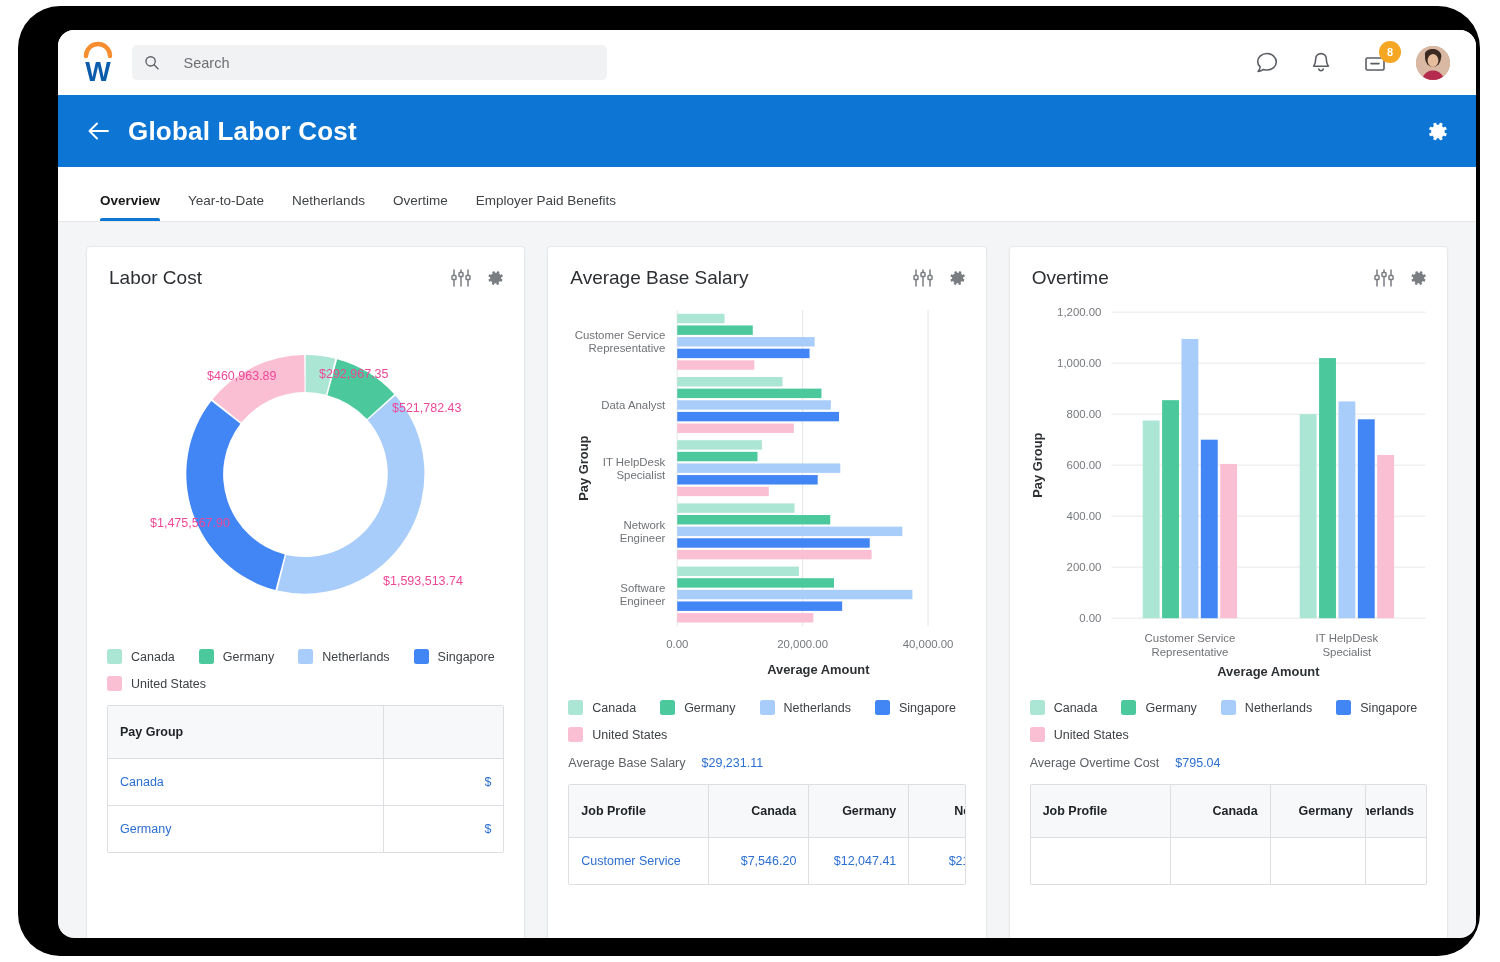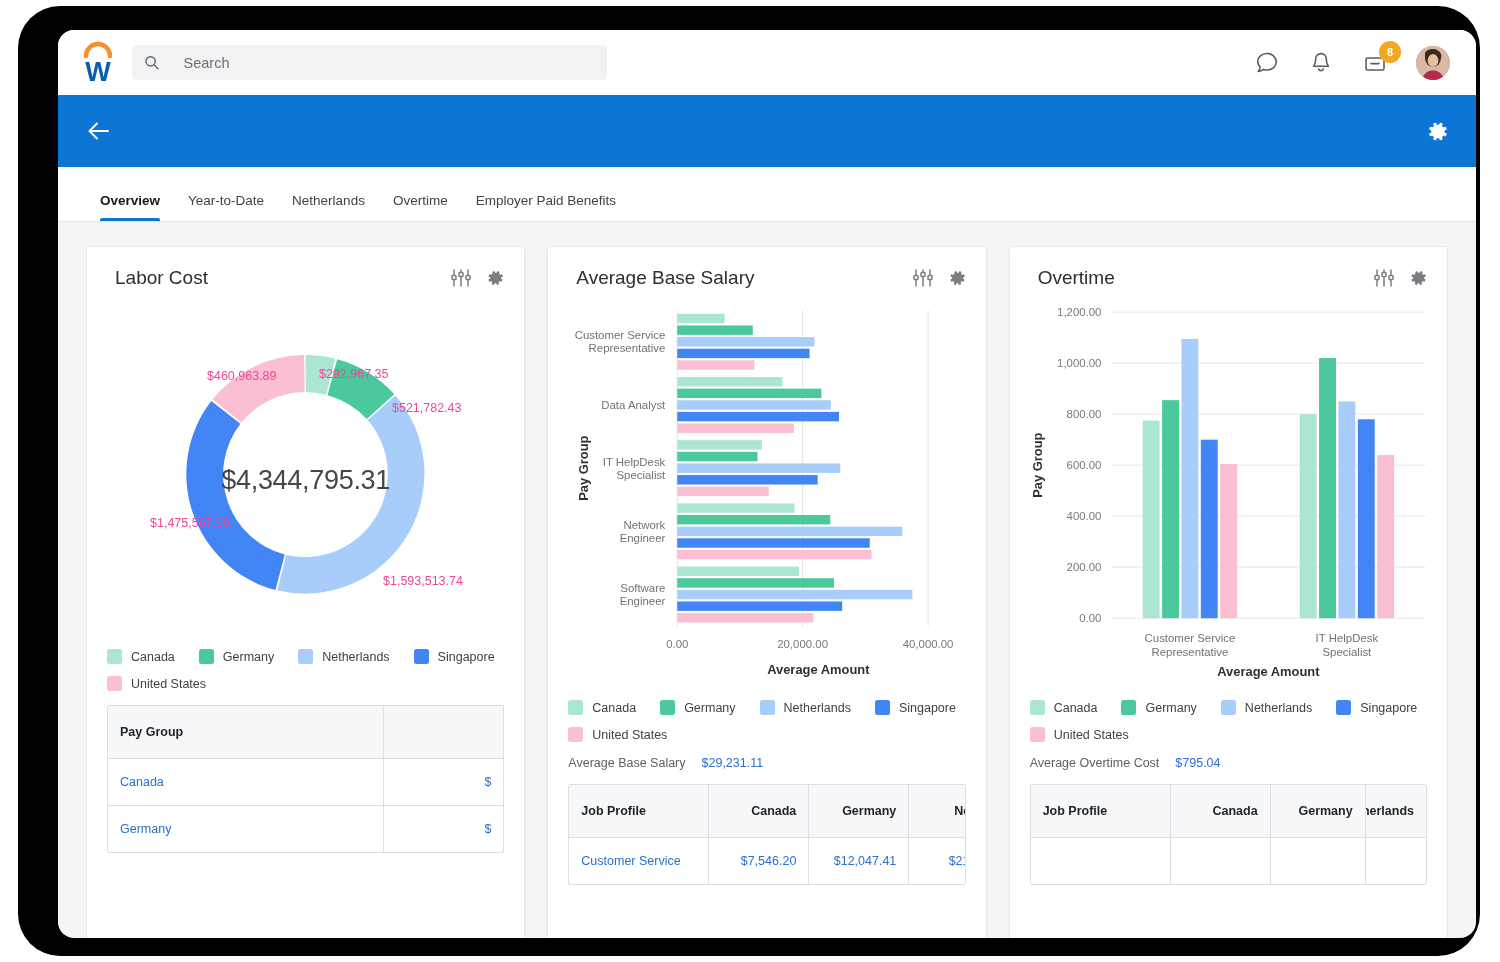--- a/index.html
+++ b/index.html
@@ -72,21 +72,21 @@
   
   #dash {
     padding: 24px 28px; display:flex; gap: 22px; align-items:flex-start;
   }
   .card {
     flex:1 1 0; background:#fff; border-radius:4px;
     border:1px solid #e7e8ea; box-shadow: 0 1px 2px rgba(0,0,0,.06);
     height: 700px; overflow:hidden; position:relative;
   }
   .card-head {
-    display:flex; align-items:center; padding: 20px 18px 0 28px;
+    display:flex; align-items:center; padding: 20px 18px 0 22px;
   }
   .card-title { font-size:19px; color:#2c2f33; }
   .card-tools { margin-left:auto; display:flex; gap:12px; align-items:center; }
   .tool-icon { width:22px; height:22px; color:#7a7d82; cursor:pointer; }
   
   .legend { padding: 0 20px; display:flex; flex-wrap:wrap; row-gap:12px; column-gap: 24px; }
   .legend-item { display:flex; align-items:center; gap:9px; font-size:12.5px; color:#3e4246; }
   .swatch { width:15px; height:15px; border-radius:2.5px; flex:0 0 auto;}
   
   .summary { padding: 14px 20px 0 20px; display:flex; align-items:center; gap:16px; font-size:12.5px; }
@@ -169,20 +169,21 @@
       </div>
     </div>
 
     <div id="pageheader">
       <div id="back-arrow">
         <svg viewBox="0 0 26 26" width="26" height="26">
           <line x1="4" y1="13" x2="22" y2="13" stroke="#fff" stroke-width="1.9" stroke-linecap="round"></line>
           <polyline points="11,5.5 3.5,13 11,20.5" fill="none" stroke="#fff" stroke-width="1.9" stroke-linecap="round" stroke-linejoin="round"></polyline>
         </svg>
       </div>
+      <div id="page-title">Global Labor Cost</div>
       <div id="header-gear">
         <svg viewBox="0 0 24 24" width="25" height="25">
           <path fill="#fff" d="M12 8.2a3.8 3.8 0 1 0 0 7.6 3.8 3.8 0 0 0 0-7.6zm0 5.9a2.1 2.1 0 1 1 0-4.2 2.1 2.1 0 0 1 0 4.2z"></path>
           <path fill="#fff" d="M20.4 13.6l-1.6-.5a6.9 6.9 0 0 0 0-2.2l1.6-.5a.6.6 0 0 0 .4-.8l-.7-1.8a.6.6 0 0 0-.8-.3l-1.5.7a7 7 0 0 0-1.6-1.6l.7-1.5a.6.6 0 0 0-.3-.8l-1.8-.7a.6.6 0 0 0-.8.4l-.5 1.6a6.9 6.9 0 0 0-2.2 0l-.5-1.6a.6.6 0 0 0-.8-.4l-1.8.7a.6.6 0 0 0-.3.8l.7 1.5a7 7 0 0 0-1.6 1.6l-1.5-.7a.6.6 0 0 0-.8.3l-.7 1.8a.6.6 0 0 0 .4.8l1.6.5a6.9 6.9 0 0 0 0 2.2l-1.6.5a.6.6 0 0 0-.4.8l.7 1.8a.6.6 0 0 0 .8.3l1.5-.7a7 7 0 0 0 1.6 1.6l-.7 1.5a.6.6 0 0 0 .3.8l1.8.7a.6.6 0 0 0 .8-.4l.5-1.6a6.9 6.9 0 0 0 2.2 0l.5 1.6a.6.6 0 0 0 .8.4l1.8-.7a.6.6 0 0 0 .3-.8l-.7-1.5a7 7 0 0 0 1.6-1.6l1.5.7a.6.6 0 0 0 .8-.3l.7-1.8a.6.6 0 0 0-.4-.8z"></path>
         </svg>
       </div>
     </div>
 
     <div id="tabs">
       <div class="tab active">Overview</div>
@@ -240,21 +241,20 @@
             </g>
           </svg>
 
           <div class="pie-label" style="left:120px; top:80px;">$460,963.89</div>
           <div class="pie-label" style="left:232px; top:78px;">$292,967.35</div>
           <div class="pie-label" style="left:305px; top:112px;">$521,782.43</div>
           <div class="pie-label" style="left:296px; top:285px;">$1,593,513.74</div>
           <div class="pie-label" style="left:26px; top:227px;margin-left:37px;">$1,475,567.90</div>
 
           <div id="donut-center">
-            <div id="donut-amount">$4,344,795.31</div>
           </div>
         </div>
 
         <div class="legend">
           <div class="legend-item">
             <span class="swatch" style="background:#ABE5D4"></span>
             <span>Canada</span>
           </div>
           <div class="legend-item">
             <span class="swatch" style="background:#4BC99C"></span>

